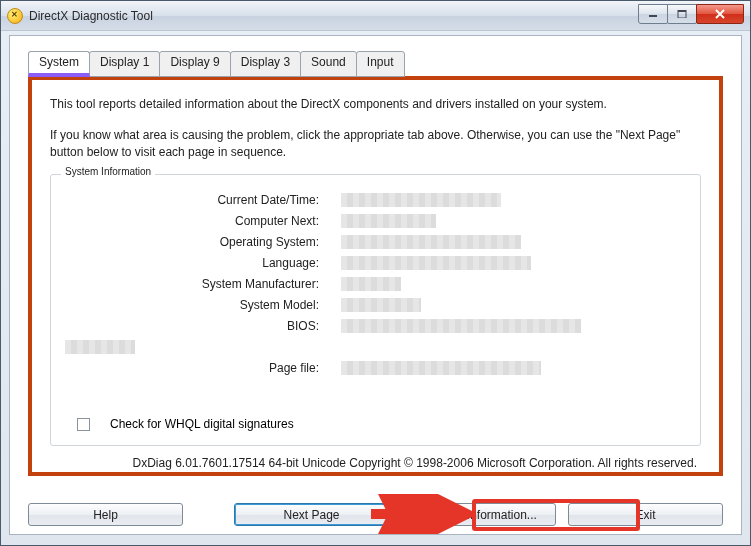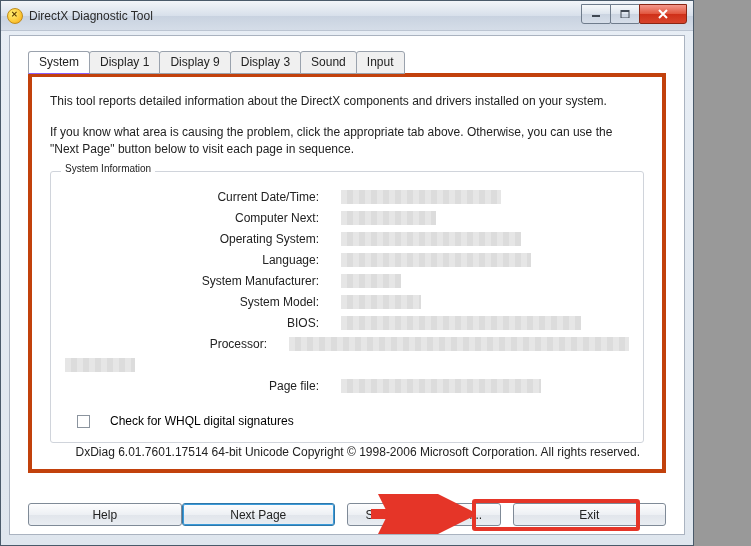--- a/index.html
+++ b/index.html
@@ -7,21 +7,21 @@
     margin: 0;
     padding: 0;
     font-family: 'Segoe UI', Tahoma, sans-serif;
     font-size: 12px;
     background: #999;
     width: 751px;
     height: 546px;
     overflow: hidden;
   }
   .window {
-    width: 694px;
+    width: 751px;
     height: 546px;
     background: linear-gradient(to bottom, #e8eef5 0%, #dfe6ee 100%);
     border: 1px solid #4a5a6a;
     position: relative;
   }
   .titlebar {
     height: 30px;
     background: linear-gradient(to bottom, #f2f5f9 0%, #d8e0eb 50%, #c8d2e0 51%, #d5dde8 100%);
     border-bottom: 1px solid #bcc5d2;
     display: flex;
@@ -101,21 +101,21 @@
     color: #222;
     border-top-left-radius: 3px;
     border-top-right-radius: 3px;
     margin-right: -1px;
     cursor: default;
     position: relative;
     top: 1px;
   }
   .tab.active {
     background: #fff;
-    border-bottom: 1px solid #8b5cf6;
+    border-bottom: 4px solid #8b5cf6;
     top: 1px;
     z-index: 3;
   }
   .tab-panel {
     border: 4px solid #c2410c;
     padding: 12px 18px 12px 18px;
     height: 400px;
     position: relative;
     background: #fff;
   }
@@ -185,21 +185,21 @@
   .chk {
     width: 13px;
     height: 13px;
     border: 1px solid #8b949e;
     background: #fff;
   }
   .copyright {
     text-align: right;
     font-size: 12px;
     color: #222;
-    margin-top: 2px;
+    margin-top: 10px;
     padding-right: 4px;
   }
   .button-row {
     position: absolute;
     left: 18px; right: 18px; bottom: 8px;
     display: flex;
     align-items: center;
   }
   .btn {
     height: 23px;
@@ -299,24 +299,20 @@
               </div>
               <div class="row">
                 <div class="label">System Model:</div>
                 <div class="value"><span class="redact" style="width: 80px;"></span></div>
               </div>
               <div class="row">
                 <div class="label">BIOS:</div>
                 <div class="value"><span class="redact" style="width: 240px;"></span></div>
               </div>
               <div class="row">
-                <div class="label">Processor:</div>
-                <div class="value"><span class="redact" style="width: 340px;"></span></div>
-              </div>
-              <div class="row">
                 <div class="value"><span class="redact" style="width: 70px;"></span></div>
               </div>
               <div class="row">
                 <div class="label">Page file:</div>
                 <div class="value"><span class="redact" style="width: 200px;"></span></div>
               </div>
             </div>
           <div class="checkbox-row">
             <span class="chk"></span>
             <span>Check for WHQL digital signatures</span>

